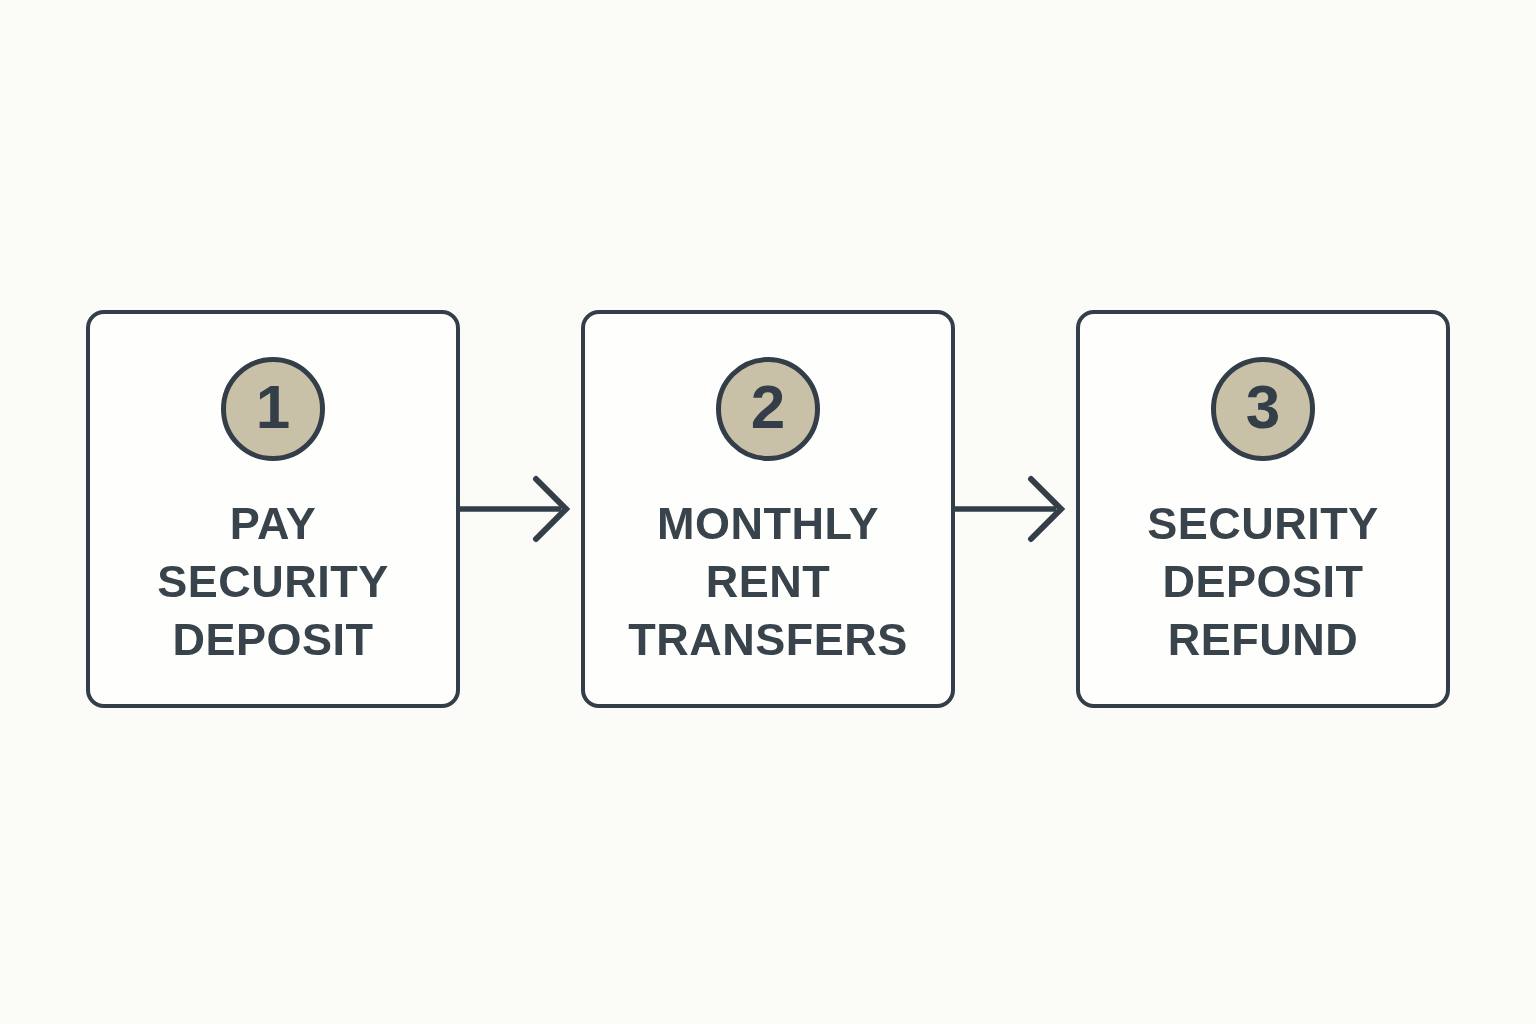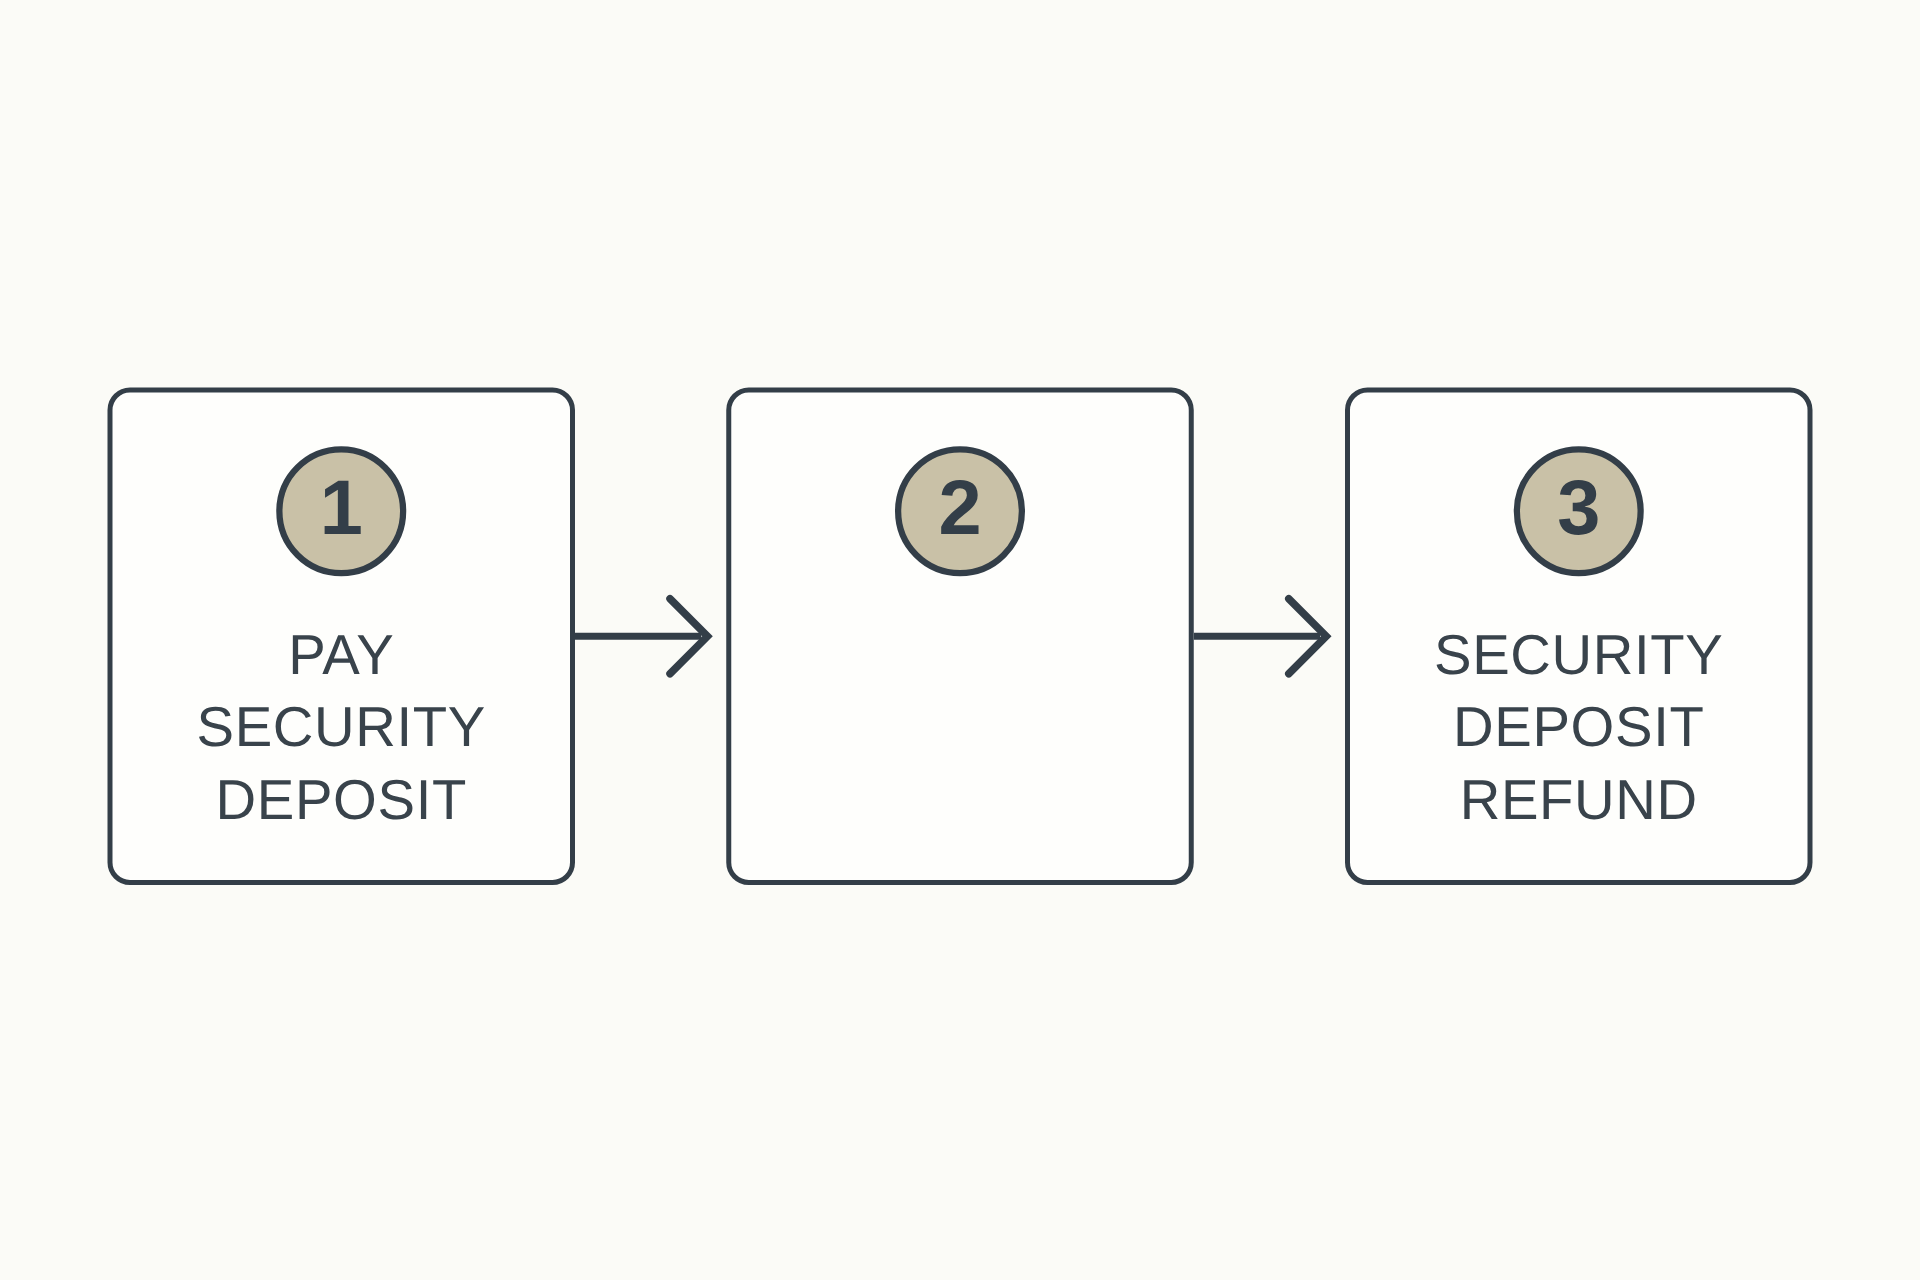--- a/index.html
+++ b/index.html
@@ -55,21 +55,21 @@
     font-size: 62px;
     font-weight: 700;
     color: var(--stroke);
     line-height: 1;
     padding-bottom: 4px;
   }
   .step-label {
     margin-top: 34px;
     text-align: center;
     font-size: 45px;
-    font-weight: 400;
+    font-weight: 700;
     line-height: 58px;
     letter-spacing: 0.5px;
     color: var(--text);
     white-space: pre-line;
   }
   .arrow-connector {
     width: 121px;
     height: 120px;
     flex: 0 0 auto;
     display: block;
@@ -95,20 +95,23 @@
       <svg width="121" height="120" viewBox="0 0 121 120">
         <line x1="0" y1="60" x2="101" y2="60" stroke="#333E48" stroke-width="5.5"></line>
         <polyline points="76,30 106,60 76,90" fill="none" stroke="#333E48" stroke-width="6" stroke-linecap="round" stroke-linejoin="miter"></polyline>
       </svg>
     </div>
 
     <div class="step-box">
       <div class="step-circle">
         <span class="step-number">2</span>
       </div>
+      <div class="step-label">MONTHLY
+RENT
+TRANSFERS</div>
     </div>
 
     <div class="arrow-connector">
       <svg width="121" height="120" viewBox="0 0 121 120">
         <line x1="0" y1="60" x2="101" y2="60" stroke="#333E48" stroke-width="5.5"></line>
         <polyline points="76,30 106,60 76,90" fill="none" stroke="#333E48" stroke-width="6" stroke-linecap="round" stroke-linejoin="miter"></polyline>
       </svg>
     </div>
 
     <div class="step-box">

